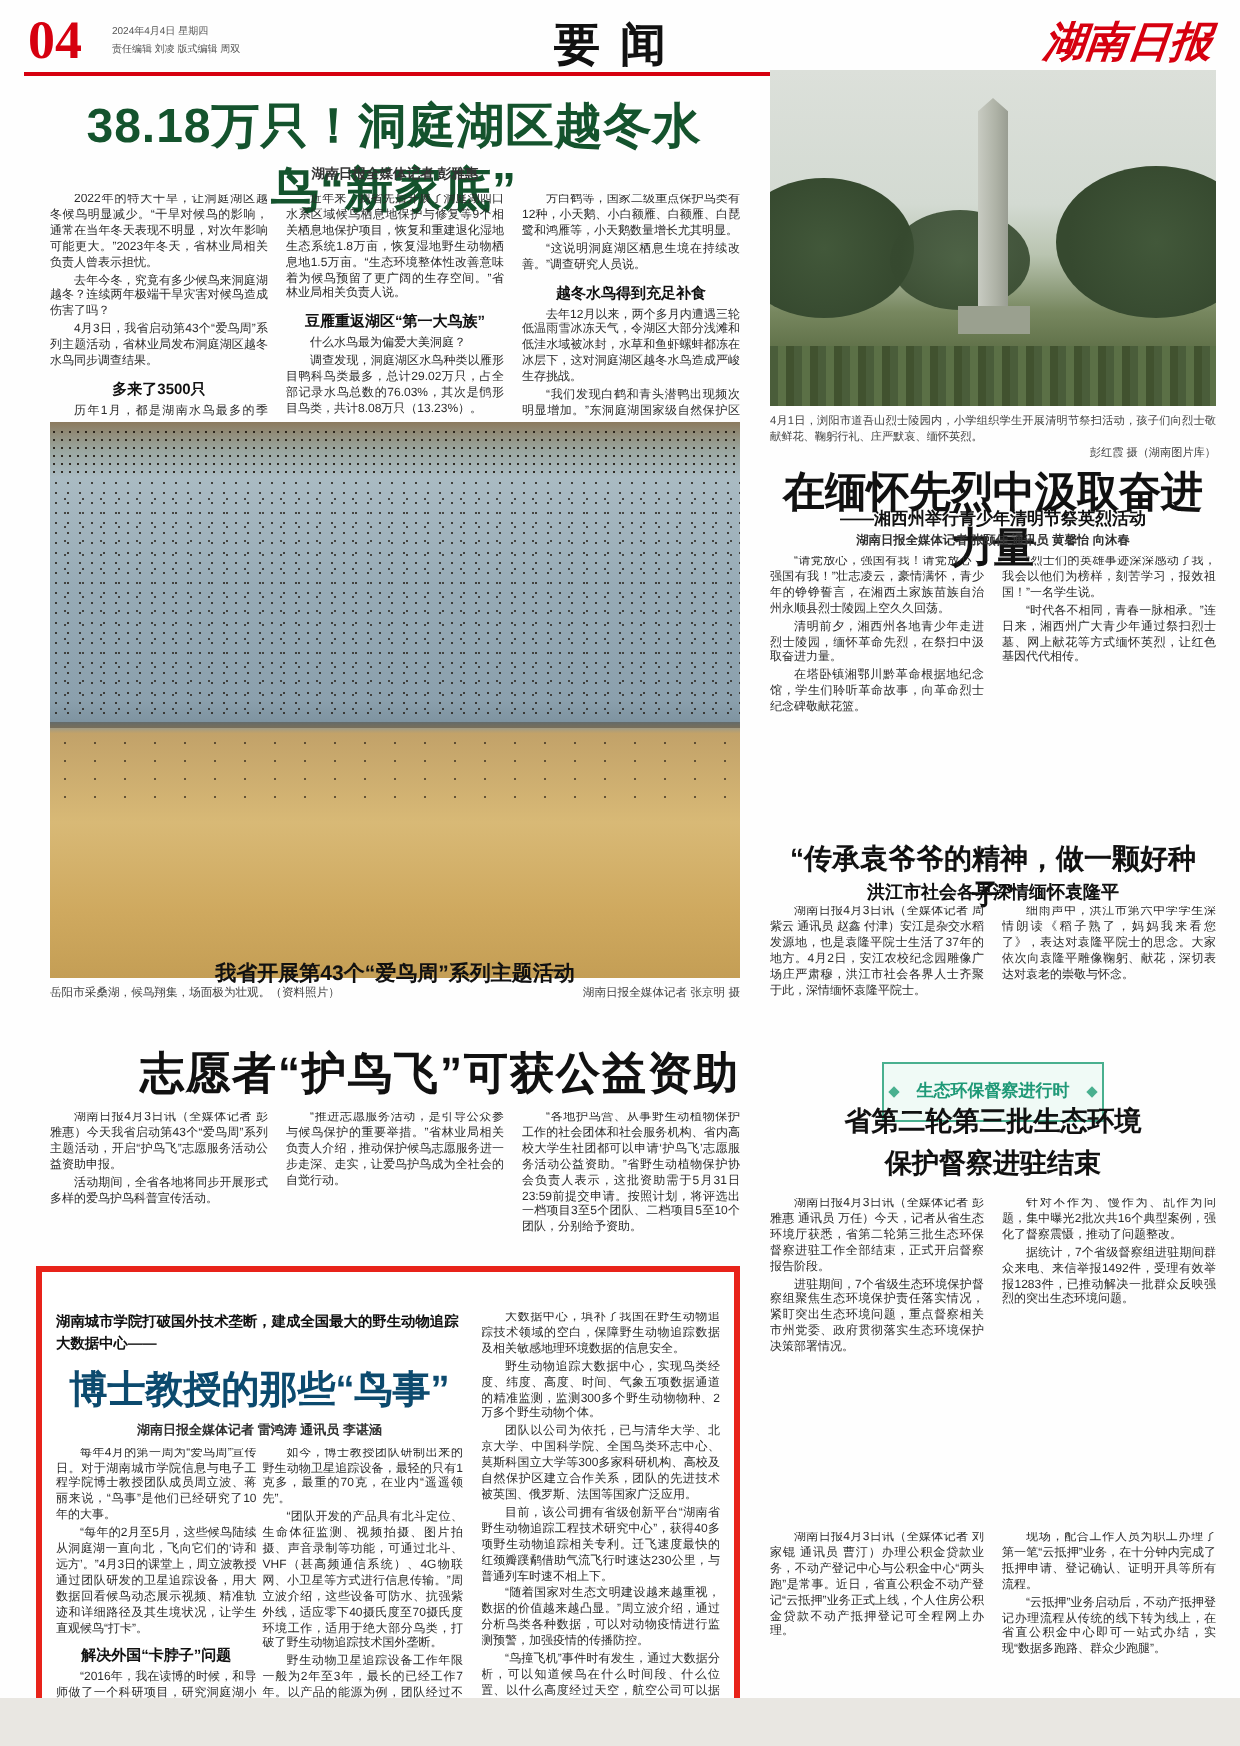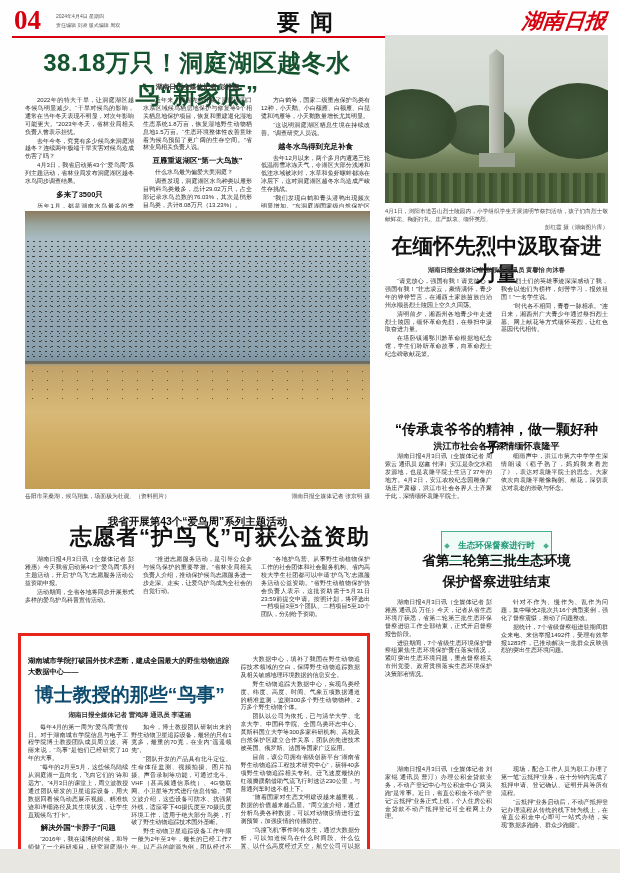--- a/index.html
+++ b/index.html
@@ -36,21 +36,21 @@
   .birdband{position:absolute;left:0;right:0;
     background-image:radial-gradient(ellipse 1.3px 0.9px at 50% 50%,rgba(35,28,20,.9) 60%,rgba(0,0,0,0) 61%);}
   .bb1{top:1%;height:9%;background-size:4px 4px;}
   .bb2{top:10%;height:44%;background-size:6px 5px;opacity:.85;}
   .bb3{top:12%;height:40%;background-size:9px 7px;background-position:3px 2px;opacity:.8;}
   .bb4{top:56%;height:14%;background-size:15px 9px;opacity:.7;}
   .waterline{position:absolute;top:54%;left:0;right:0;height:3px;background:rgba(70,58,38,.45);}
   .cap-row{position:absolute;top:492px;left:25px;width:345px;display:flex;
            justify-content:space-between;font-size:5.8px;color:#444;}
   
-  .a2-kicker{position:absolute;top:515px;left:25px;width:345px;text-align:center;
+  .a2-kicker{position:absolute;top:480px;left:25px;width:345px;text-align:center;
            font-size:10.5px;font-weight:900;color:#111;}
   .a2-head{position:absolute;top:522px;left:25px;width:345px;text-align:right;
            font-size:22px;font-weight:900;color:#111;letter-spacing:1px;}
   .a2-cols{position:absolute;top:556px;left:25px;width:345px;height:70px;}
   .a2-cols .col{height:70px;}
   
   .redbox{position:absolute;top:633px;left:18px;width:352px;height:235px;box-sizing:border-box;
           border:3.5px solid #e8231a;background:#fff;padding:5px 7px;}
   .rb-inner{display:flex;gap:9px;height:100%;margin-top:15px;}
   .rb-left{width:63%;display:flex;flex-direction:column;}
@@ -214,20 +214,21 @@
     <div class="plinth"></div>
     <div class="crowd-heads"></div>
     <div class="crowd"></div>
   </div>
   <div class="r-caption">
     <span>4月1日，浏阳市道吾山烈士陵园内，小学组织学生开展清明节祭扫活动，孩子们向烈士敬献鲜花、鞠躬行礼、庄严默哀、缅怀英烈。</span>
     <span class="r-credit">彭红霞 摄（湖南图片库）</span>
   </div>
 
   <div class="r1-head">在缅怀先烈中汲取奋进力量</div>
+  <div class="r1-sub">——湘西州举行青少年清明节祭英烈活动</div>
   <div class="r1-byline">湖南日报全媒体记者 张颐佳 通讯员 黄馨怡 向沐春</div>
   <div class="r1-cols cols">
     <div class="col">
         <div class="cpara">“请党放心，强国有我！请党放心，强国有我！”壮志凌云，豪情满怀，青少年的铮铮誓言，在湘西土家族苗族自治州永顺县烈士陵园上空久久回荡。</div>
         <div class="cpara">清明前夕，湘西州各地青少年走进烈士陵园，缅怀革命先烈，在祭扫中汲取奋进力量。</div>
         <div class="cpara">在塔卧镇湘鄂川黔革命根据地纪念馆，学生们聆听革命故事，向革命烈士纪念碑敬献花篮。</div>
       </div>
     <div class="col">
         <div class="cpara">“烈士们的英雄事迹深深感动了我，我会以他们为榜样，刻苦学习，报效祖国！”一名学生说。</div>
         <div class="cpara">“时代各不相同，青春一脉相承。”连日来，湘西州广大青少年通过祭扫烈士墓、网上献花等方式缅怀英烈，让红色基因代代相传。</div>

